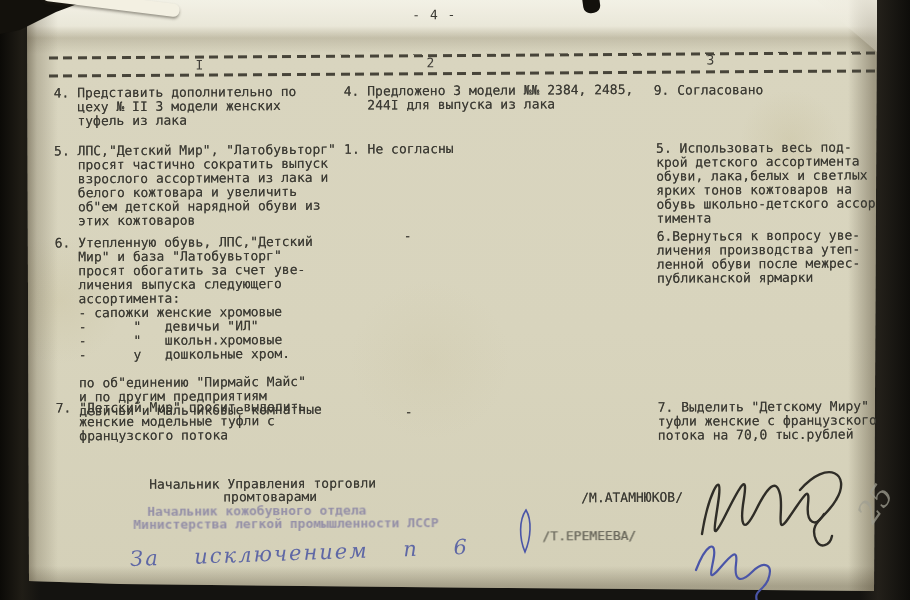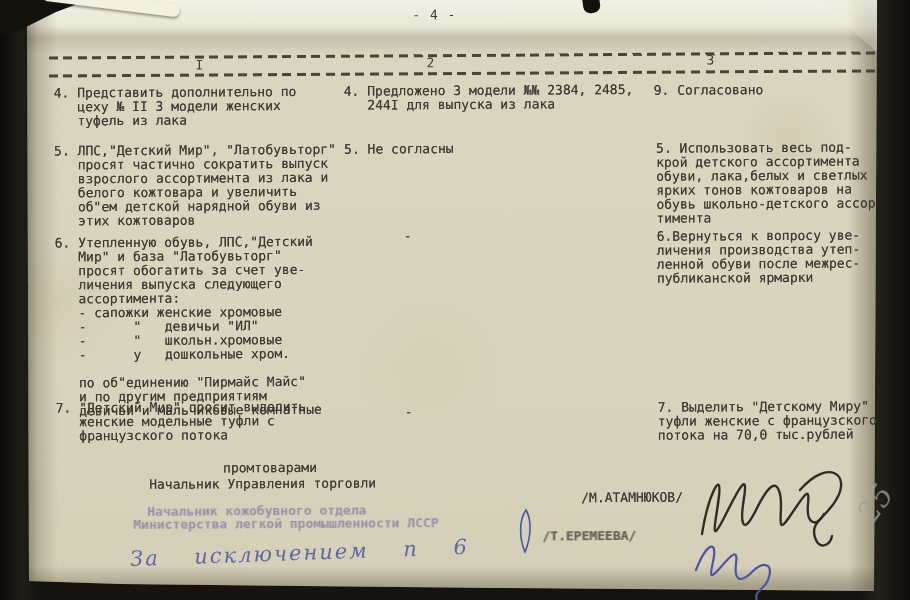--- a/index.html
+++ b/index.html
@@ -31,21 +31,21 @@
         clip-path:polygon(100% 0,0 0,100% 100%);}
   .typed{position:absolute;inset:0;transform:rotate(-.35deg);color:#3b3a33;}
   .cell{position:absolute;white-space:pre;font-size:13px;line-height:14px;
         text-shadow:0 0 .5px rgba(59,58,51,.75);}
   .rule{position:absolute;left:50px;width:832px;height:2.6px;
         background:repeating-linear-gradient(90deg,#474439 0px,#474439 9px,rgba(0,0,0,0) 9px,rgba(0,0,0,0) 14.6px);}
   .col-label{position:absolute;font-size:13px;line-height:14px;color:#42403a;}
   .pagenum{position:absolute;left:414px;top:7px;font-size:13px;letter-spacing:1px;color:#3b3a33;}
   .stamp{position:absolute;white-space:pre;font-size:13px;line-height:14px;font-weight:bold;
         color:#8f8aa6;opacity:.92;filter:blur(.4px);}
-  .faded{opacity:.72;filter:blur(.3px);font-weight:bold;}
+  .faded{opacity:.72;filter:blur(.3px);}
   .ink{position:absolute;}
   .note-blue{position:absolute;left:130px;top:541px;font-family:"DejaVu Serif","Liberation Serif",serif;
         font-style:italic;font-size:21px;color:#4a55a2;transform:rotate(-2deg);
         word-spacing:26px;letter-spacing:2px;opacity:.85;}
   .pencil{position:absolute;left:856px;top:486px;font-family:"DejaVu Serif","Liberation Serif",serif;
         font-style:italic;font-size:30px;color:#a09f92;transform:rotate(-55deg);opacity:.75;}
 </style>
 </head>
 <body>
 
@@ -73,21 +73,21 @@
     <div class="cell" style="left:345px;top:84px;">4. Предложено 3 модели №№ 2384, 2485,
    244I для выпуска из лака</div>
     <div class="cell" style="left:655px;top:85px;">9. Согласовано</div>
 
     <div class="cell" style="left:55px;top:142px;">5. ЛПС,"Детский Мир", "Латобувьторг"
    просят частично сократить выпуск
    взрослого ассортимента из лака и
    белого кожтовара и увеличить
    об"ем детской нарядной обуви из
    этих кожтоваров</div>
-    <div class="cell" style="left:345px;top:142px;">5. Не согласны</div>
+    <div class="cell" style="left:345px;top:142px;">1. Не согласны</div>
     <div class="cell" style="left:657px;top:143px;">5. Использовать весь под-
 крой детского ассортимента
 обуви, лака,белых и светлых
 ярких тонов кожтоваров на
 обувь школьно-детского ассор
 тимента</div>
 
     <div class="cell" style="left:55px;top:234px;">6. Утепленную обувь, ЛПС,"Детский
    Мир" и база "Латобувьторг"
    просят обогатить за счет уве-
@@ -109,21 +109,21 @@
 
     <div class="cell" style="left:55px;top:399px;">7. "Детский Мир" просит выделить
    женские модельные туфли с
    французского потока</div>
     <div class="cell" style="left:404px;top:405px;">-</div>
     <div class="cell" style="left:657px;top:402px;">7. Выделить "Детскому Миру"
 туфли женские с французского
 потока на 70,0 тыс.рублей</div>
 
     <div class="cell" style="left:148px;top:476px;">Начальник Управления торговли</div>
-    <div class="cell" style="left:222px;top:460px;">промтоварами</div>
+    <div class="cell" style="left:222px;top:489px;">промтоварами</div>
     <div class="stamp" style="left:146px;top:503px;">Начальник кожобувного отдела</div>
     <div class="stamp" style="left:132px;top:516px;">Министерства легкой промышленности ЛССР</div>
     <div class="cell" style="left:580px;top:492px;">/М.АТАМНЮКОВ/</div>
     <div class="cell faded" style="left:541px;top:530px;">/Т.ЕРЕМЕЕВА/</div>
   </div>
 
   <svg class="ink" style="left:688px;top:456px;" width="172" height="98" viewBox="0 0 172 98">
     <path d="M14 78 C20 40 34 12 31 40 C28 66 20 94 38 58 C52 30 60 16 56 42 C52 66 54 82 68 54 C80 30 88 22 92 38 C96 54 86 84 102 60 C116 40 122 28 120 48 C118 68 128 72 136 58" fill="none" stroke="#2f2d27" stroke-width="2.4" stroke-linecap="round"></path>
     <path d="M112 34 C140 2 164 18 148 44 C138 62 120 66 128 84 C132 93 142 90 144 80" fill="none" stroke="#2f2d27" stroke-width="2.4" stroke-linecap="round"></path>
   </svg>

